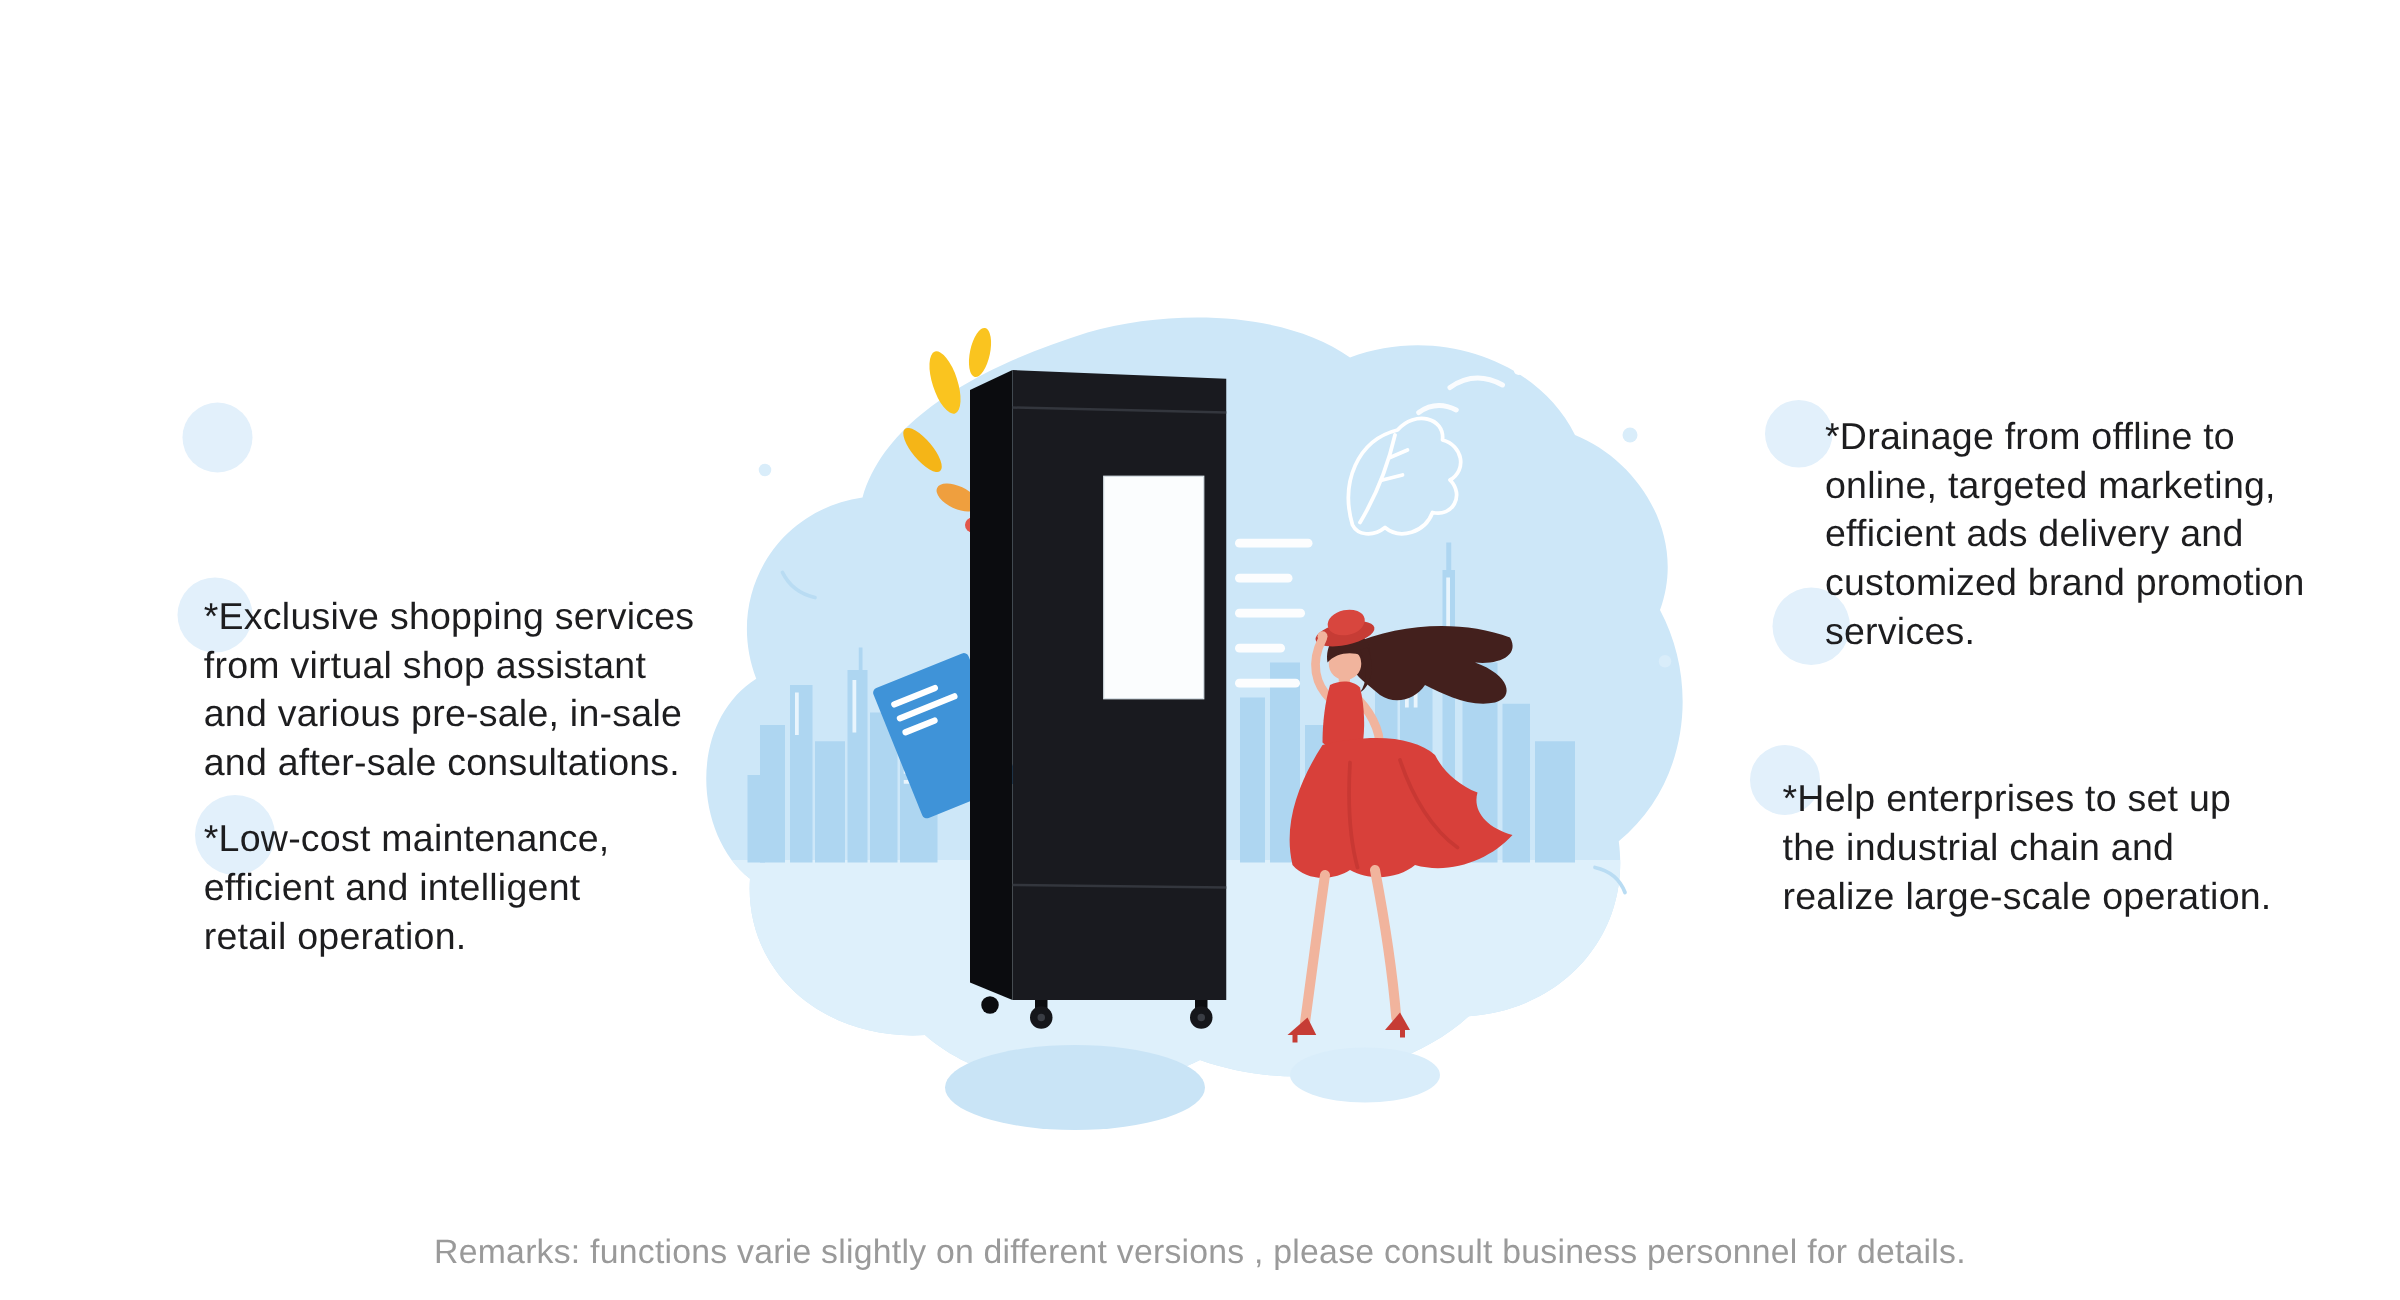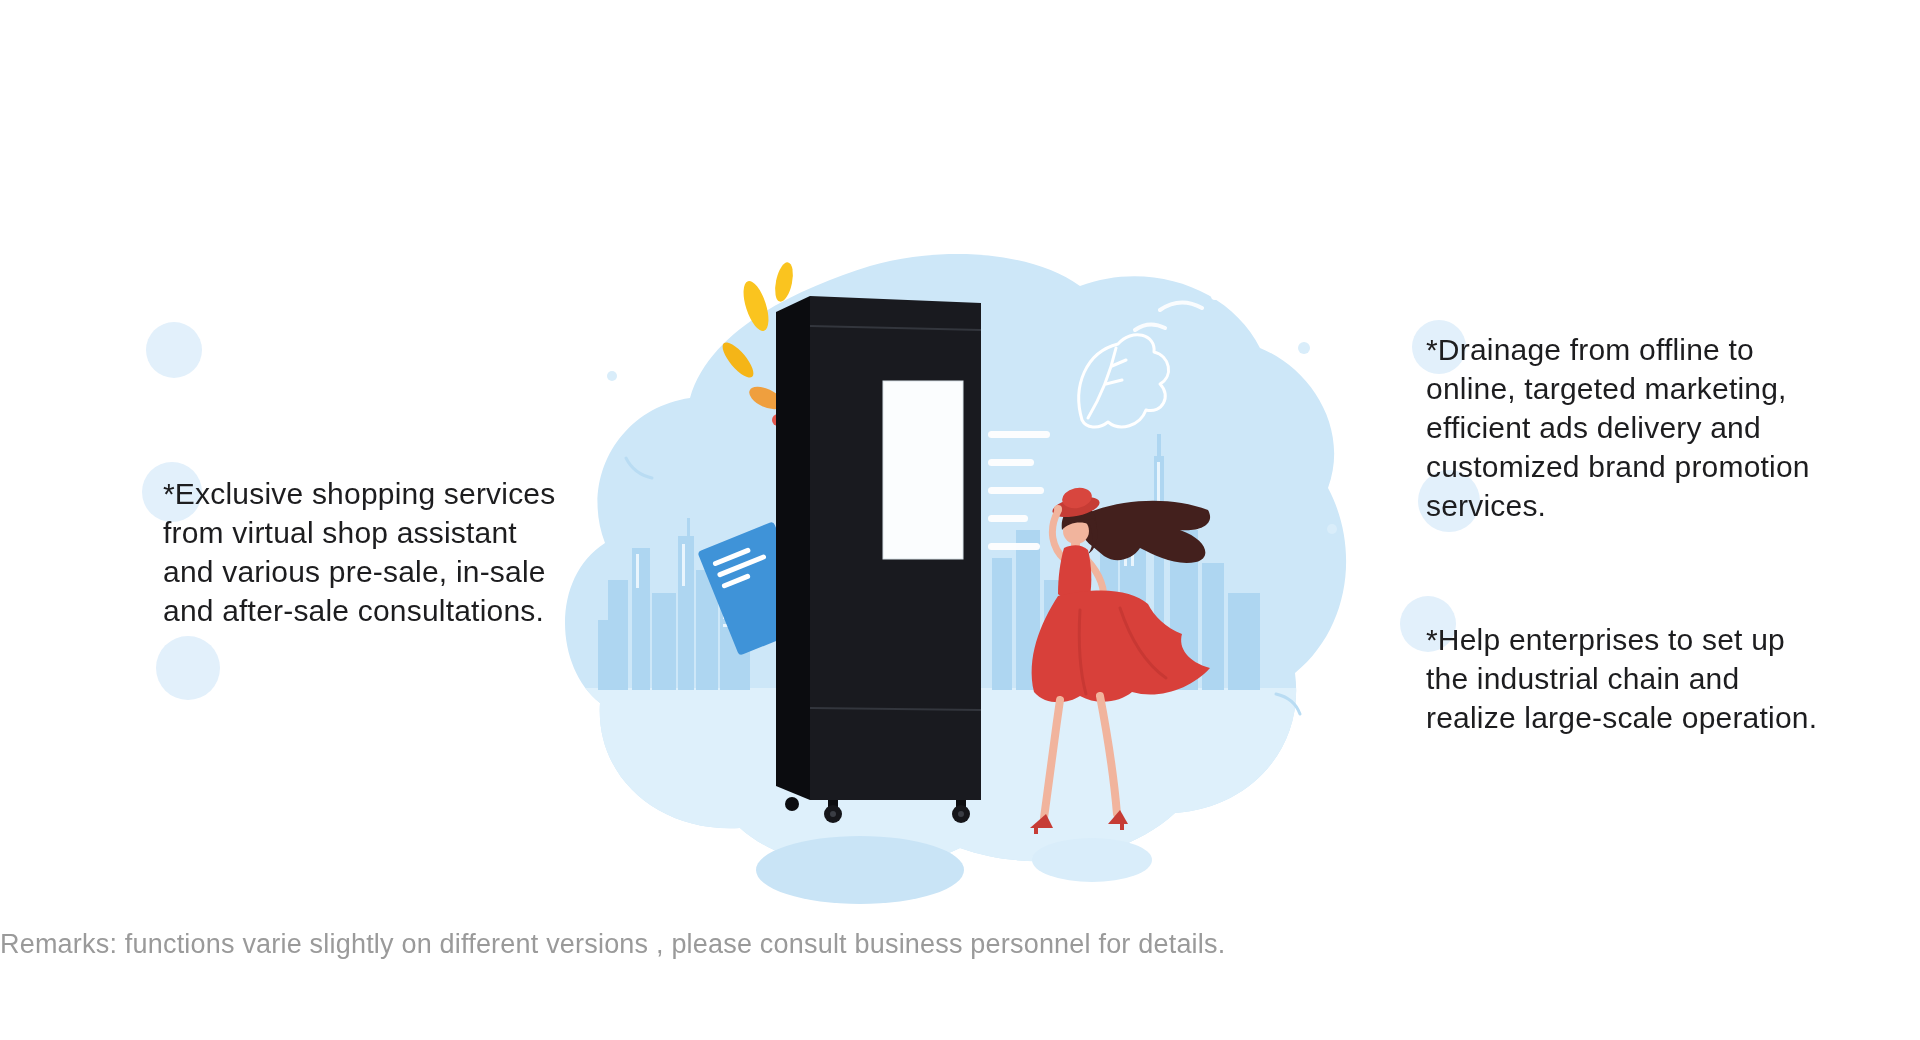--- a/index.html
+++ b/index.html
@@ -22,23 +22,24 @@
   }
   .deco-circle{
     position:absolute;
     border-radius:50%;
     background:#e2f0fb;
     z-index:1;
   }
   .remarks{
     position:absolute;
     margin:0;
-    top:929px;
+    top:986px;
     left:0;
     width:1920px;
+    text-align:center;
     font-size:27px;
     color:#9a9a9a;
     letter-spacing:0.2px;
     z-index:2;
   }
   .illustration-wrap{
     position:absolute;
     left:560px;top:248px;
     width:800px;height:680px;
     z-index:0;
@@ -53,22 +54,25 @@
   <div class="deco-circle" style="left:142px;top:462px;width:60px;height:60px;"></div>
   <div class="deco-circle" style="left:156px;top:636px;width:64px;height:64px;"></div>
   <div class="deco-circle" style="left:1412px;top:320px;width:54px;height:54px;"></div>
   <div class="deco-circle" style="left:1418px;top:470px;width:62px;height:62px;"></div>
   <div class="deco-circle" style="left:1400px;top:596px;width:56px;height:56px;"></div>
 
   <p class="feature" style="left:163px;top:474px;">*Exclusive shopping services
 from virtual shop assistant
 and various pre-sale, in-sale
 and after-sale consultations.</p>
-
-  <p class="feature" style="left:1426px;top:330px;">*Drainage from offline to
+  <p class="feature" style="left:163px;top:652px;">*Low-cost maintenance,
+efficient and intelligent
+retail operation.</p>
+
+  <p class="feature" style="left:1460px;top:330px;">*Drainage from offline to
 online, targeted marketing,
 efficient ads delivery and
 customized brand promotion
 services.</p>
   <p class="feature" style="left:1426px;top:620px;">*Help enterprises to set up
 the industrial chain and
 realize large-scale operation.</p>
 
   <div class="illustration-wrap">
     <svg viewBox="0 0 800 680" width="800" height="680" xmlns="http://www.w3.org/2000/svg">

